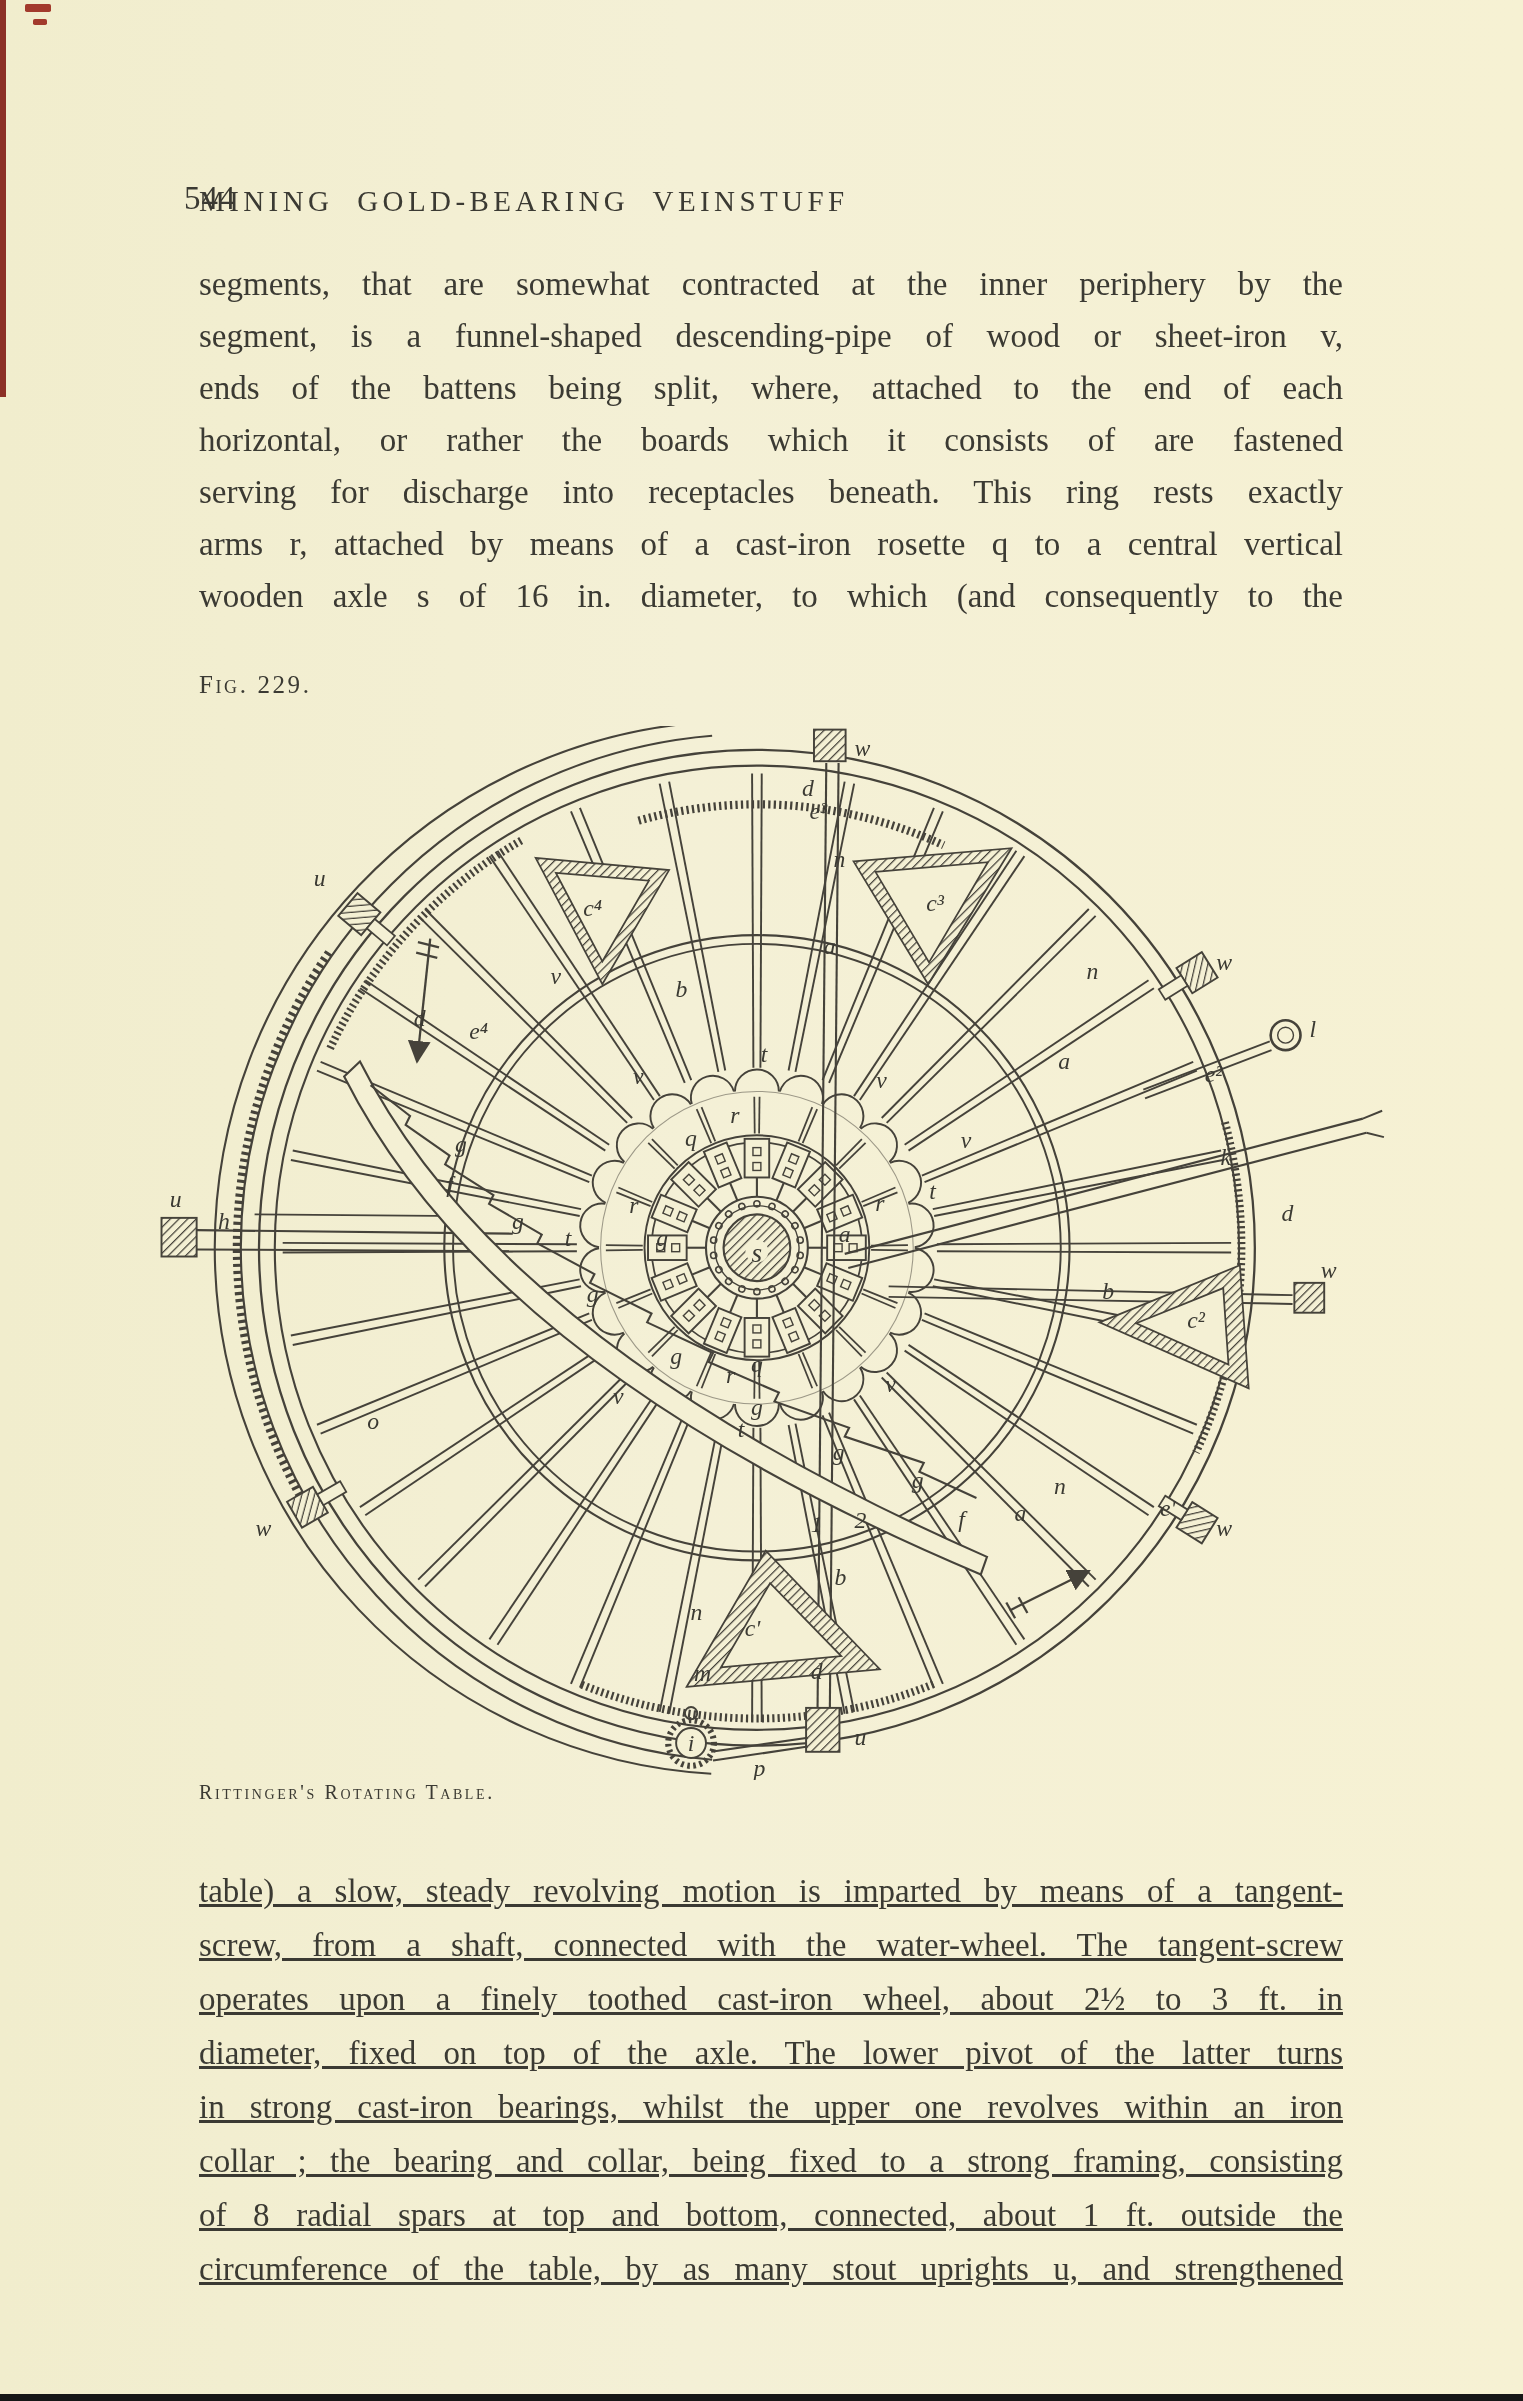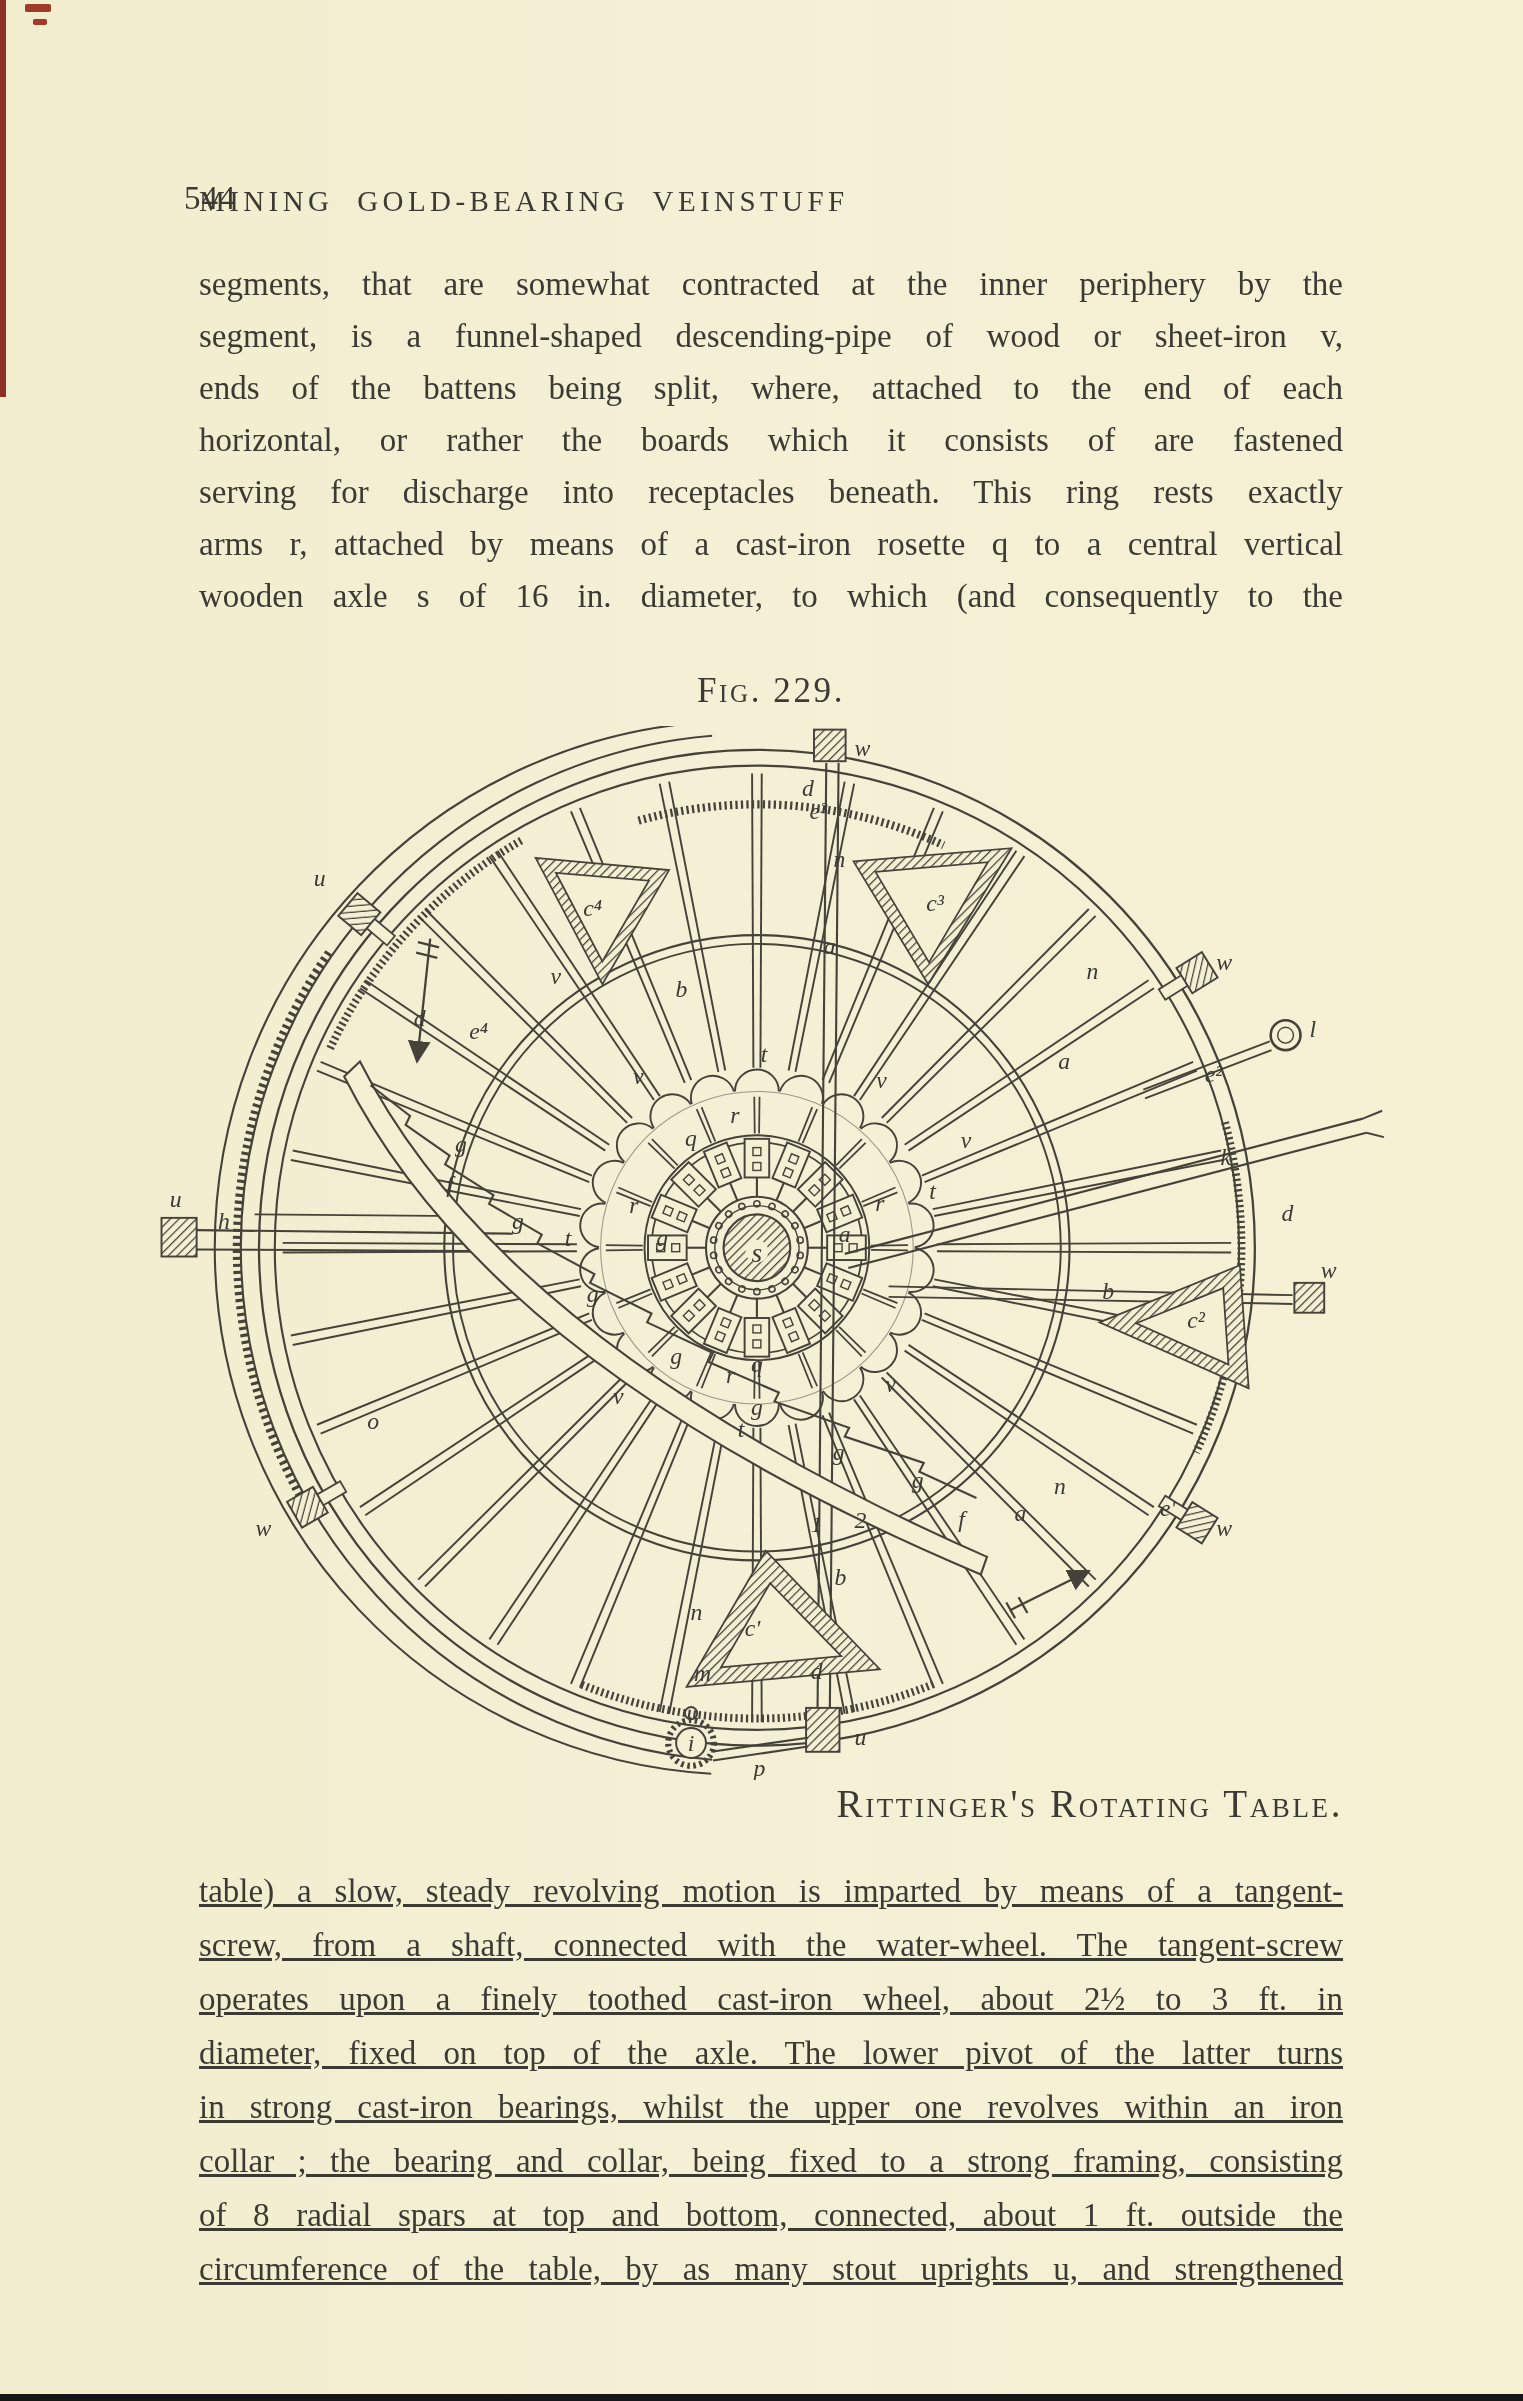--- a/index.html
+++ b/index.html
@@ -9,22 +9,22 @@
     font-family:"Liberation Serif","DejaVu Serif",serif;color:#3b3a33;
   }
   .abs{position:absolute;}
   .pagenum{left:184px;top:180px;font-size:33px;letter-spacing:0.9px;}
   .runhead{left:199px;top:185px;width:1144px;text-align:left;font-size:29px;letter-spacing:4.4px;word-spacing:12.3px;}
   .para{left:199px;width:1144px;}
   .p1{top:258px;}
   .p2{top:1864px;}
   .tline{font-size:33px;line-height:52px;height:52px;text-align:justify;text-align-last:justify;white-space:normal;}
   .p2 .tline{line-height:54px;height:54px;text-decoration:underline;}
-  .figheading{left:199px;top:671px;width:1144px;text-align:center;font-size:35px;font-variant:small-caps;letter-spacing:2.6px;}
-  .figcaption{left:199px;top:1781px;width:1144px;text-align:right;font-size:39px;font-variant:small-caps;letter-spacing:2.6px;}
+  .figheading{left:199px;top:671px;width:1144px;font-size:25px;font-variant:small-caps;letter-spacing:2.6px;}
+  .figcaption{left:199px;top:1781px;width:1144px;text-align:left;font-size:20px;font-variant:small-caps;letter-spacing:2.6px;}
   .figwrap{left:158px;top:726px;width:1247px;height:1054px;}
   svg text{font-family:"Liberation Serif","DejaVu Serif",serif;font-style:italic;font-size:27px;fill:#3b3a33;}
   svg text.hublabel{font-size:31px;}
   .redstrip{left:0;top:0;width:6.1px;height:397px;background:#8c3026;}
   .redtick1{left:24.6px;top:3.5px;width:26px;height:8px;background:#a23a2c;border-radius:1.8px;}
   .redtick2{left:33px;top:19.3px;width:14px;height:6.1px;background:#a23a2c;border-radius:1.8px;}
   .botstrip{left:0;top:2394px;width:1524px;height:7px;background:#161616;}
 </style>
 </head>
 <body>

